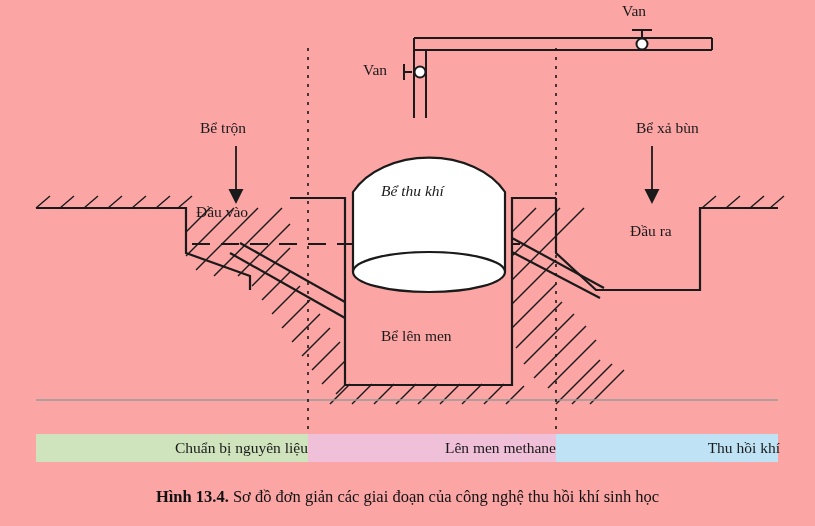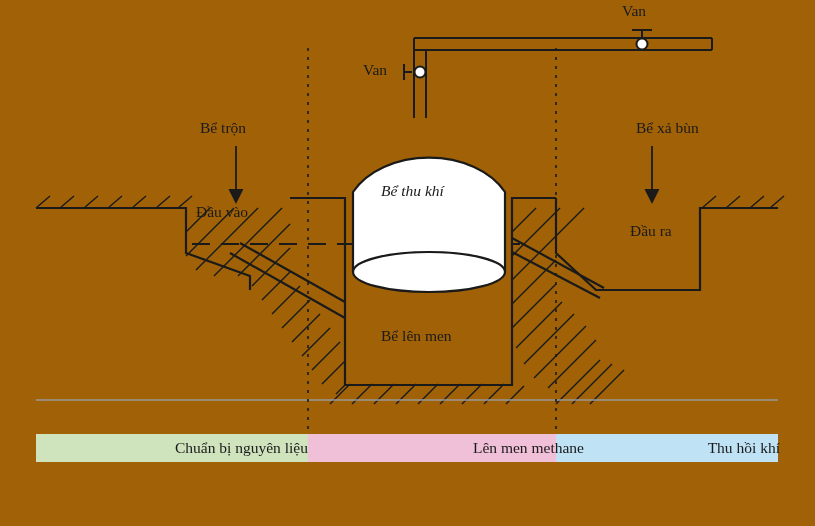--- a/index.html
+++ b/index.html
@@ -8,21 +8,21 @@
     background: #ffffff;
   }
   body {
     font-family: "Liberation Serif", serif;
   }
   #page {
     position: relative;
     width: 815px;
     height: 526px;
     overflow: hidden;
-    background: #a16207;
+    background: #fca5a5;
   }
   #diagram-svg {
     position: absolute;
     left: 0;
     top: 0;
   }
   .lbl {
     position: absolute;
     font-family: "Liberation Serif", serif;
     font-size: 15.5px;
@@ -203,17 +203,20 @@
 
   <div class="lbl" style="left:381px; top:182px;font-style:italic;">Bể thu khí</div>
 
   <div class="lbl" style="left:636px; top:119px;">Bể xả bùn</div>
 
   <div class="lbl" style="left:630px; top:222px;">Đầu ra</div>
 
   <div class="lbl" style="left:381px; top:327px;">Bể lên men</div>
 
   <div class="band-label" style="left:36px; top:439px; width:272px;">Chuẩn bị nguyên liệu</div>
-  <div class="band-label" style="left:308px; top:439px; width:248px;padding-left:28px;">Lên men methane</div>
+  <div class="band-label" style="left:308px; top:439px; width:248px;">Lên men methane</div>
   <div class="band-label" style="left:552px; top:439px; width:222px;margin-left:6px;">Thu hồi khí</div>
 
+  <div id="caption">
+    <b>Hình 13.4.</b><span> Sơ đồ đơn giản các giai đoạn của công nghệ thu hồi khí sinh học</span>
+  </div>
 
 </div>
 
 </body></html>

